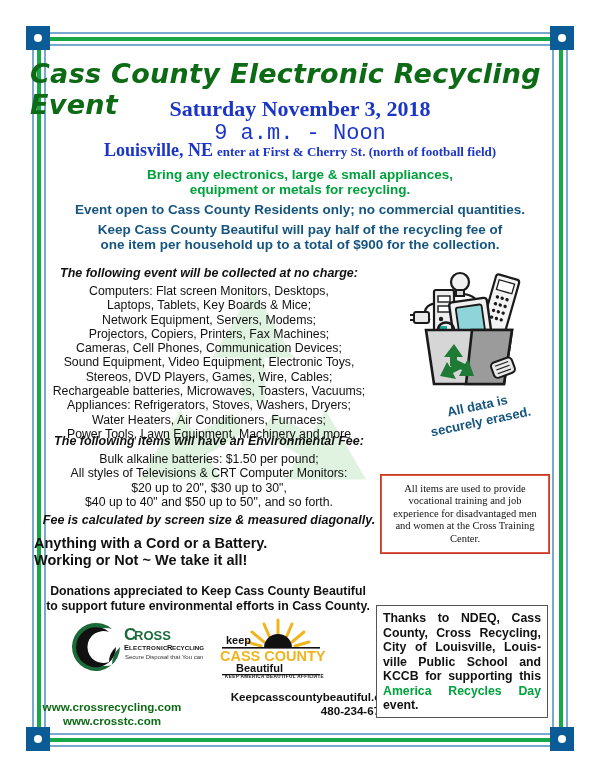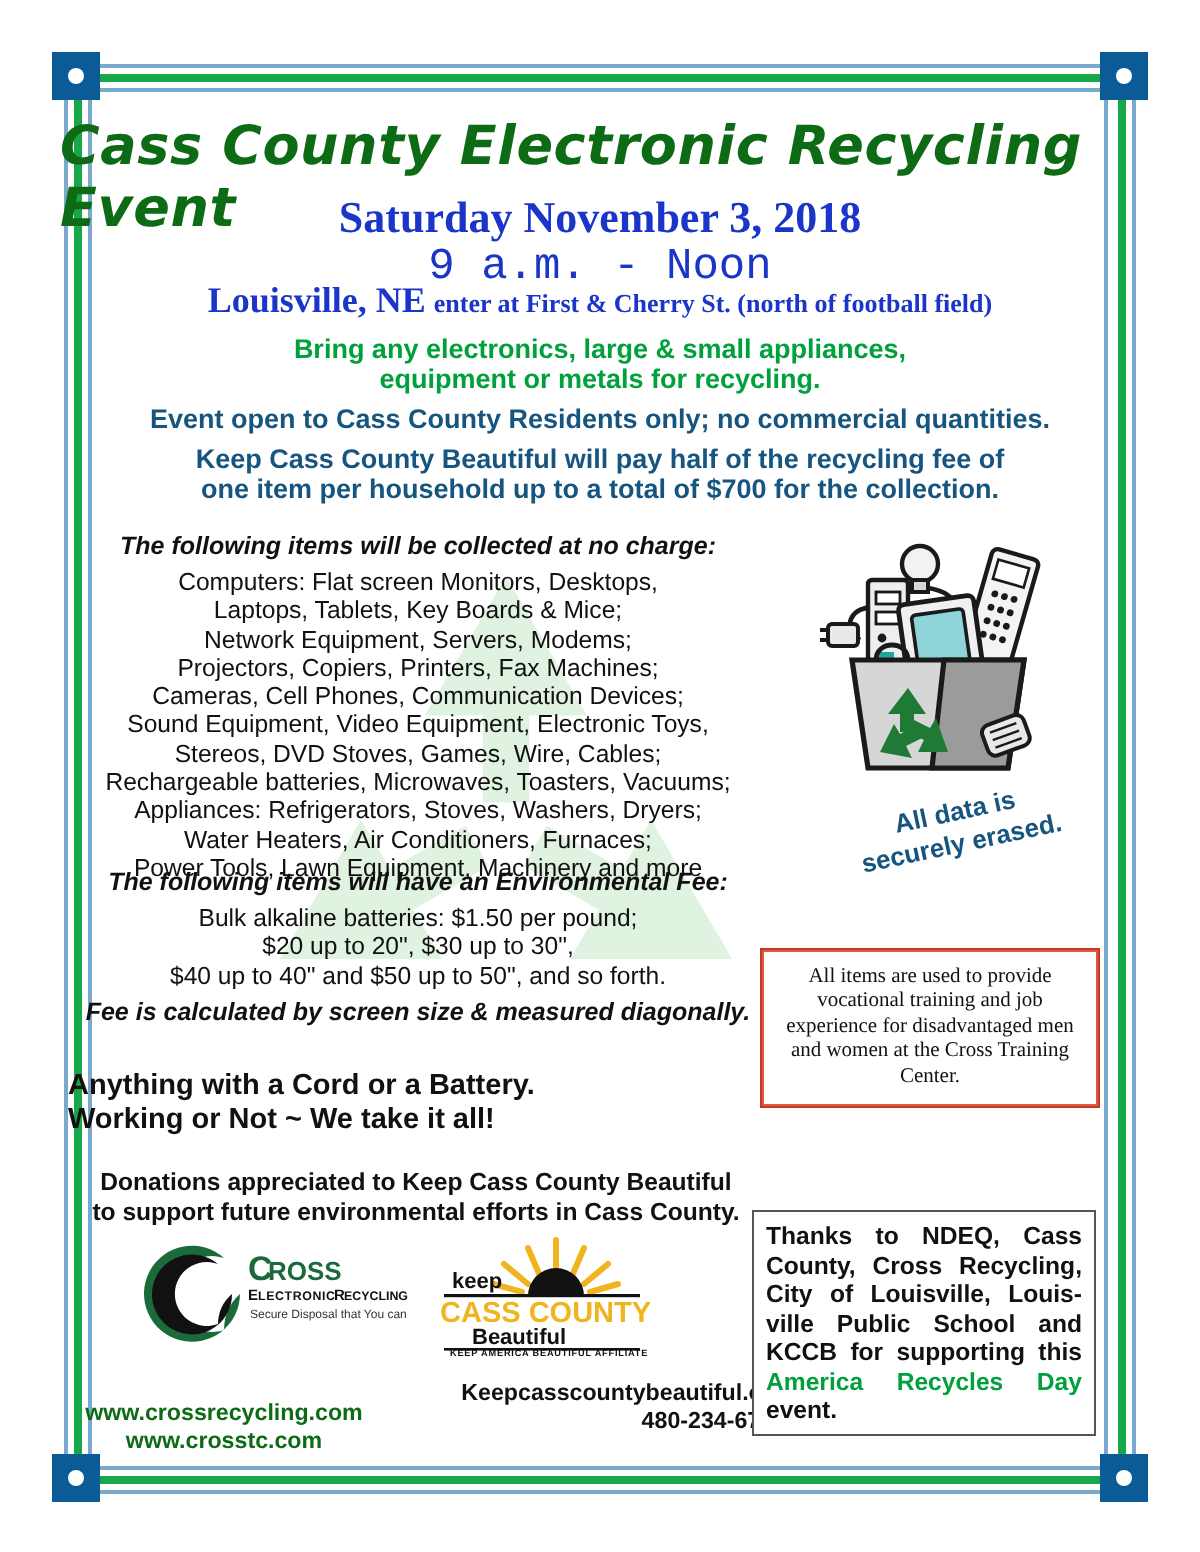--- a/index.html
+++ b/index.html
@@ -124,44 +124,45 @@
   <div id="placeline">
     <span class="big">Louisville, NE</span>
     <span class="sm">enter at First &amp; Cherry St. (north of football field)</span>
   </div>
 
   <div id="notice">
     <div class="hdr-green">Bring any electronics, large &amp; small appliances,</div>
     <div class="hdr-green">equipment or metals for recycling.</div>
     <div class="hdr-blue" style="margin-top:5px;">Event open to Cass County Residents only; no commercial quantities.</div>
     <div class="hdr-blue" style="margin-top:5px;">Keep Cass County Beautiful will pay half of the recycling fee of</div>
-    <div class="hdr-blue">one item per household up to a total of $700 for the collection.</div>
+    <div class="hdr-blue">one item per household up to a total of $900 for the collection.</div>
   </div>
 
   <div id="listblock">
-    <div class="it-head" style="margin-bottom:3px;">The following items will be collected at no charge:</div>
+    <div class="it-head" style="margin-bottom:3px;">The following event will be collected at no charge:</div>
     <div>
         <div class="it-line">Computers: Flat screen Monitors, Desktops,</div>
         <div class="it-line">Laptops, Tablets, Key Boards &amp; Mice;</div>
         <div class="it-line">Network Equipment, Servers, Modems;</div>
         <div class="it-line">Projectors, Copiers, Printers, Fax Machines;</div>
         <div class="it-line">Cameras, Cell Phones, Communication Devices;</div>
         <div class="it-line">Sound Equipment, Video Equipment, Electronic Toys,</div>
-        <div class="it-line">Stereos, DVD Stoves, Games, Wire, Cables;</div>
+        <div class="it-line">Stereos, DVD Players, Games, Wire, Cables;</div>
         <div class="it-line">Rechargeable batteries, Microwaves, Toasters, Vacuums;</div>
         <div class="it-line">Appliances: Refrigerators, Stoves, Washers, Dryers;</div>
         <div class="it-line">Water Heaters, Air Conditioners, Furnaces;</div>
         <div class="it-line">Power Tools, Lawn Equipment, Machinery and more</div>
       </div>
   </div>
 
   <div id="feeblock">
     <div class="it-head" style="margin-bottom:3px;">The following items will have an Environmental Fee:</div>
     <div>
         <div class="it-line">Bulk alkaline batteries: $1.50 per pound;</div>
+        <div class="it-line">All styles of Televisions &amp; CRT Computer Monitors:</div>
         <div class="it-line">$20 up to 20", $30 up to 30",</div>
         <div class="it-line">$40 up to 40" and $50 up to 50", and so forth.</div>
       </div>
     <div class="it-head" style="margin-top:4px;">Fee is calculated by screen size &amp; measured diagonally.</div>
   </div>
 
   <div id="slogan">
     <div>Anything with a Cord or a Battery.</div>
     <div>Working or Not ~ We take it all!</div>
   </div>

